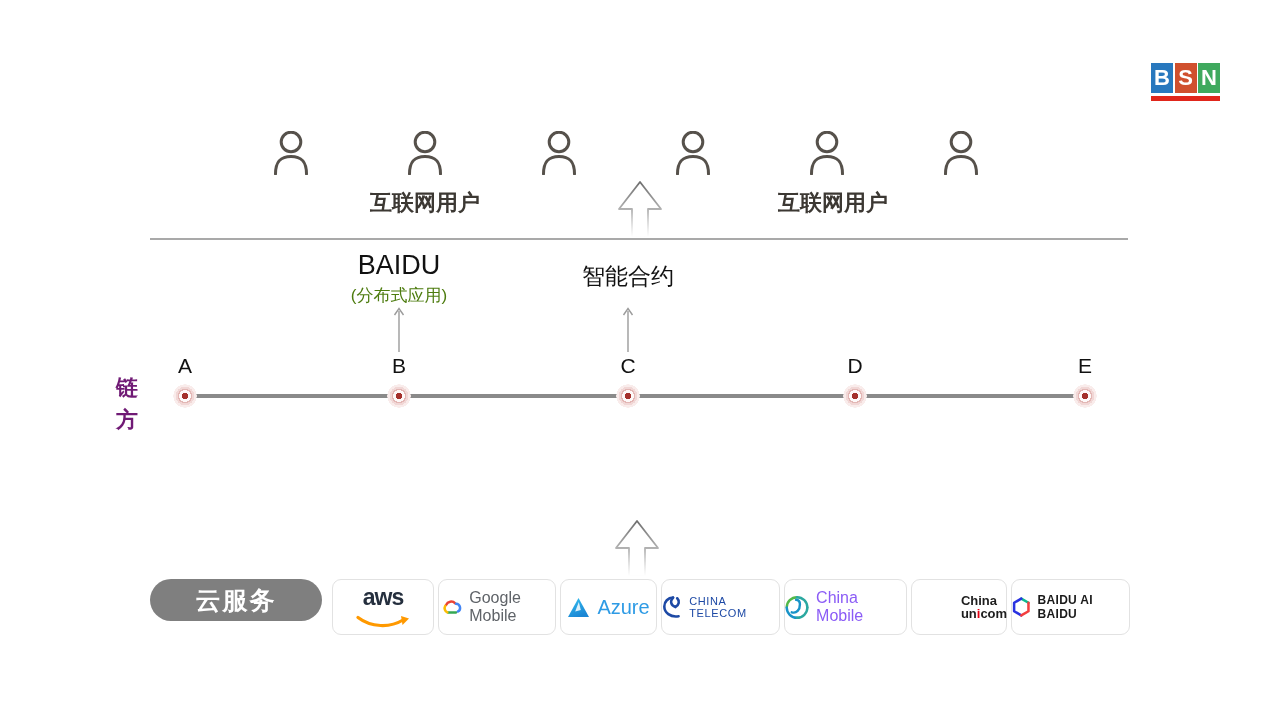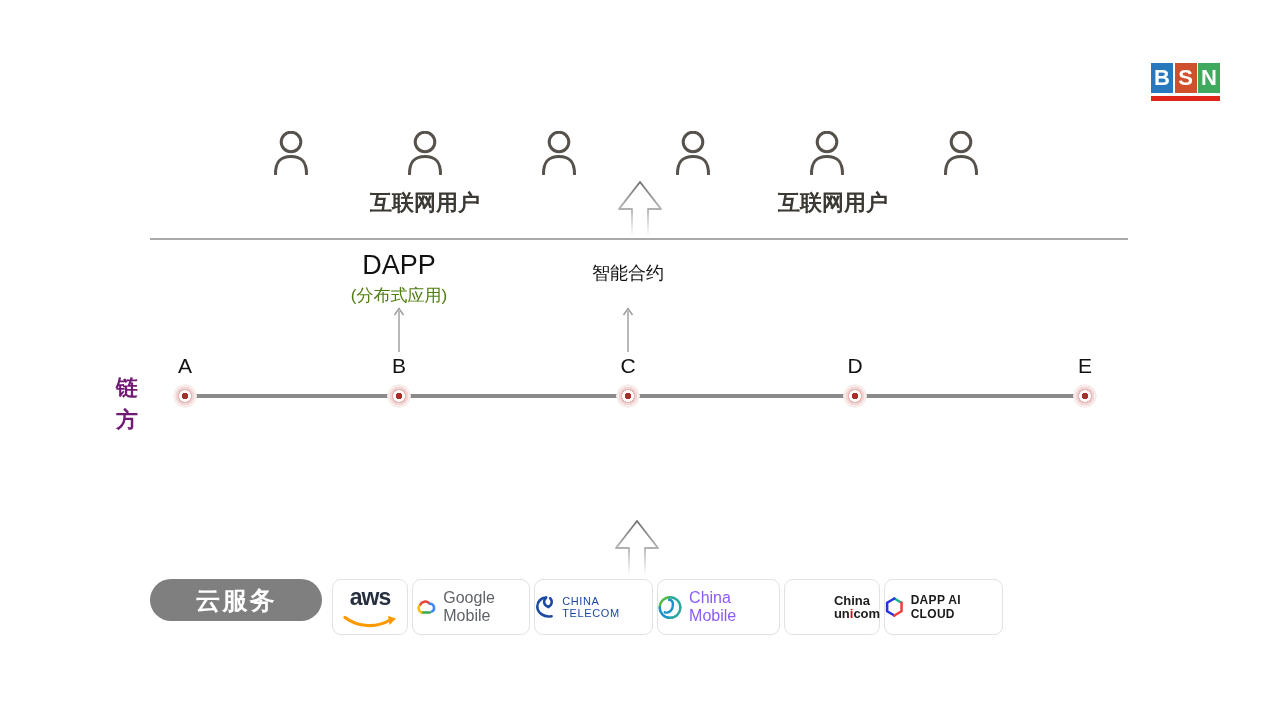--- a/index.html
+++ b/index.html
@@ -25,21 +25,21 @@
 
   
   .block-arrow{position:absolute;width:52px;height:58px;}
 
   
   .divider{position:absolute;left:150px;top:238px;width:978px;height:1.5px;background:#A9A9A9;}
 
   
   .dapp-title{position:absolute;top:250px;font-size:27px;font-weight:400;color:#111;white-space:nowrap;}
   .dapp-sub{position:absolute;top:284px;font-size:17px;color:#4d7c0f;white-space:nowrap;}
-  .contract-title{position:absolute;top:261px;font-size:18px;color:#111;white-space:nowrap;}
+  .contract-title{position:absolute;top:261px;font-size:23px;color:#111;white-space:nowrap;}
   .thin-arrow{position:absolute;top:306px;width:14px;height:48px;}
 
   
   .node-letter{position:absolute;top:354px;font-size:21px;color:#111;}
   .chain-line{position:absolute;left:185px;top:394px;width:900px;height:4px;background:#8A8A8A;}
   .node-marker{position:absolute;top:383px;width:26px;height:26px;border-radius:50%;
     background:radial-gradient(circle,#A4302C 0 3.4px,#FDF8F8 3.4px 5.8px,#E3B7B5 5.8px 7.3px,
                #F1D7D6 7.3px 9.3px,#F9ECEB 9.3px 11.5px,rgba(255,255,255,0) 11.7px);}
   .side-label{position:absolute;left:116px;top:372px;width:26px;font-size:22px;font-weight:700;
     color:#701a75;line-height:32px;word-break:break-all;}
@@ -49,21 +49,21 @@
     background:#A52D2B;display:flex;align-items:center;justify-content:center;}
   .chain-bar-label{color:#fff;font-weight:700;font-size:21px;letter-spacing:1px;}
 
   
   .cloud-pill{position:absolute;left:150px;top:579px;width:172px;height:42px;border-radius:29px;
     background:#7F7F7F;display:flex;align-items:center;justify-content:center;}
   .cloud-pill-label{color:#fff;font-weight:700;font-size:25px;letter-spacing:2px;}
   .cards{position:absolute;left:332px;top:579px;display:flex;gap:4px;}
   .card{height:56px;background:#fff;border:1px solid #E2E2E2;border-radius:9px;
     display:flex;align-items:center;justify-content:center;gap:7px;box-sizing:border-box;}
-  .card-aws{width:76px;flex-direction:column;gap:10px;}
+  .card-aws{width:102px;flex-direction:column;gap:10px;}
   .card-google{width:118px;} .card-azure{width:97px;} .card-telecom{width:119px;}
   .card-mobile{width:123px;} .card-unicom{width:96px;padding-left:43px;} .card-baidu{width:119px;}
 
   .aws-word{font-size:23px;font-weight:700;color:#252F3E;letter-spacing:-1px;line-height:20px;margin-top:3px;}
   .aws-smile{margin-top:-2px;}
   .google-text{font-size:16px;color:#5F6368;}
   .azure-text{font-size:20px;color:#2E9BE5;}
   .telecom-text{font-size:11px;font-weight:400;color:#1D49A5;letter-spacing:0.6px;}
   .mobile-text{font-size:16px;color:#8b5cf6;}
   .unicom-text{display:flex;flex-direction:column;font-size:13px;font-weight:700;color:#1d1d1d;line-height:13px;}
@@ -118,21 +118,21 @@
       <stop offset="0" stop-color="#6E6E6E"></stop>
           <stop offset="0.55" stop-color="#B9B9B9"></stop>
       <stop offset="1" stop-color="#C9C9C9" stop-opacity="0"></stop>
         </linearGradient>
       </defs>
     <path d="M26,2 L47,29 L34,29 L34,57 L18,57 L18,29 L5,29 Z" fill="#ffffff" stroke="url(#fadeA)" stroke-width="1.8" stroke-linejoin="round"></path>
   </svg>
 
   <div class="divider"></div>
 
-  <div class="dapp-title cxy" style="left:399px">DAPP</div>
+  <div class="dapp-title cxy" style="left:399px">BAIDU</div>
   <div class="dapp-sub cxy" style="left:399px">(分布式应用)</div>
   <div class="contract-title cxy" style="left:628px">智能合约</div>
 
   <svg class="thin-arrow" style="left:392px" viewBox="0 0 14 48">
     <path d="M7,46 L7,5" stroke="#9B9B9B" stroke-width="1.4" fill="none"></path>
     <path d="M2.5,9 L7,2.5 L11.5,9" fill="none" stroke="#9B9B9B" stroke-width="1.4"></path>
   </svg>
   <svg class="thin-arrow" style="left:621px" viewBox="0 0 14 48">
     <path d="M7,46 L7,5" stroke="#9B9B9B" stroke-width="1.4" fill="none"></path>
     <path d="M2.5,9 L7,2.5 L11.5,9" fill="none" stroke="#9B9B9B" stroke-width="1.4"></path>
@@ -184,20 +184,33 @@
         <g fill="none" stroke-width="3" stroke-linecap="round">
           <path d="M8.5,7.5 A6.8,6.8 0 0 1 19.5,5.5" stroke="#EA4335"></path>
           <path d="M20.5,6 A5,5 0 0 1 22.5,15.5" stroke="#4285F4"></path>
           <path d="M20.3,16.6 L11,16.6" stroke="#34A853"></path>
           <path d="M10,16.6 A5.8,5.8 0 0 1 7.5,8.6" stroke="#FBBC05"></path>
         </g>
       </svg>
       <span class="google-text">Google Mobile</span>
     </div>
 
+    <div class="card card-azure">
+      <svg width="23" height="21" viewBox="0 0 23 21">
+        <defs>
+            <linearGradient id="azg" x1="0" y1="0" x2="0.5" y2="1">
+          <stop offset="0" stop-color="#35C1F1"></stop>
+              <stop offset="1" stop-color="#1B86D4"></stop>
+            </linearGradient>
+          </defs>
+        <path d="M11.5,1 L22,20 L1,20 Z" fill="url(#azg)"></path>
+        <path d="M11.8,5 L8.2,14.5 L13.8,13 Z" fill="#ffffff" opacity="0.85"></path>
+      </svg>
+      <span class="azure-text">Azure</span>
+    </div>
 
     <div class="card card-telecom">
       <svg width="22" height="24" viewBox="0 0 22 24">
         <g fill="none" stroke="#1D49A5" stroke-width="2.8" stroke-linecap="round">
           <path d="M18,22 C9,23.5 2.5,18 2.5,11.5 C2.5,6 6.5,2 12,1.8"></path>
           <path d="M12,1.8 C8.5,5.5 9.5,10.5 14.5,12 C18.5,10 19.5,5.5 16.5,2.5"></path>
         </g>
       </svg>
       <span class="telecom-text">CHINA TELECOM</span>
     </div>
@@ -230,17 +243,17 @@
     </div>
 
     <div class="card card-baidu">
       <svg width="20" height="22" viewBox="0 0 22 24">
         <g fill="none" stroke-width="3" stroke-linecap="round" stroke-linejoin="round">
           <path d="M11,2 L19.5,7" stroke="#10B98D"></path>
           <path d="M11,2 L2.5,7 L2.5,17 L11,22" stroke="#2932E1"></path>
           <path d="M19.5,7 L19.5,17 L11,22" stroke="#F33E3E"></path>
         </g>
       </svg>
-      <span class="baidu-text">DAPP AI CLOUD</span>
+      <span class="baidu-text">BAIDU AI BAIDU</span>
     </div>
 
   </div>
 </div>
 
 </body></html>

